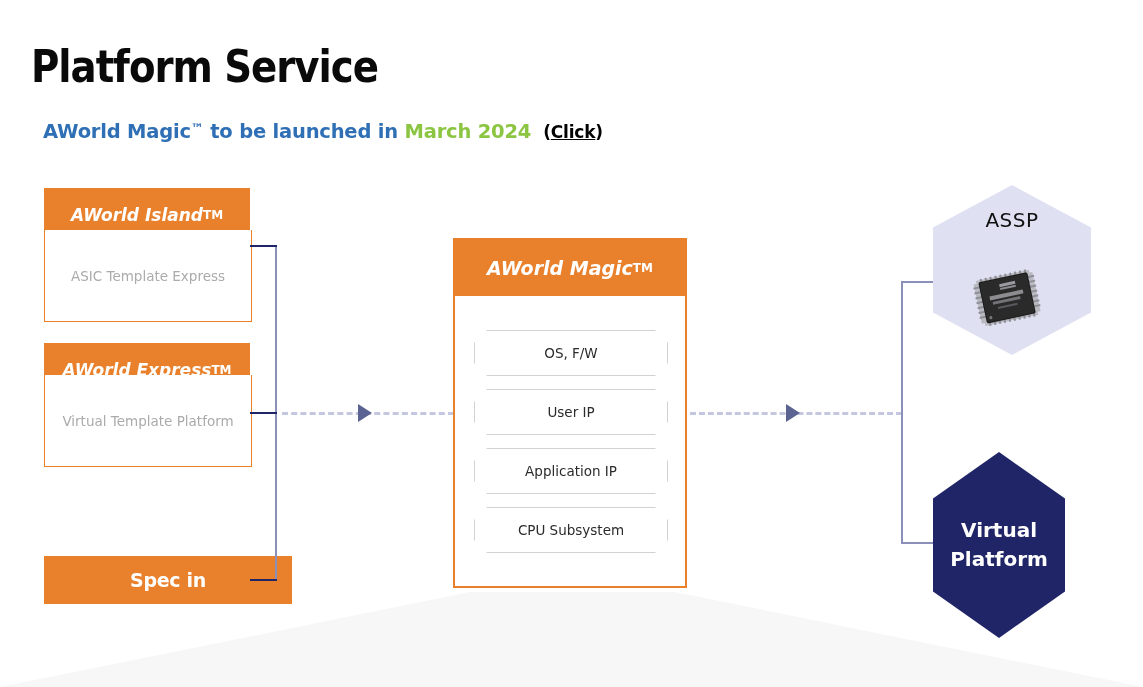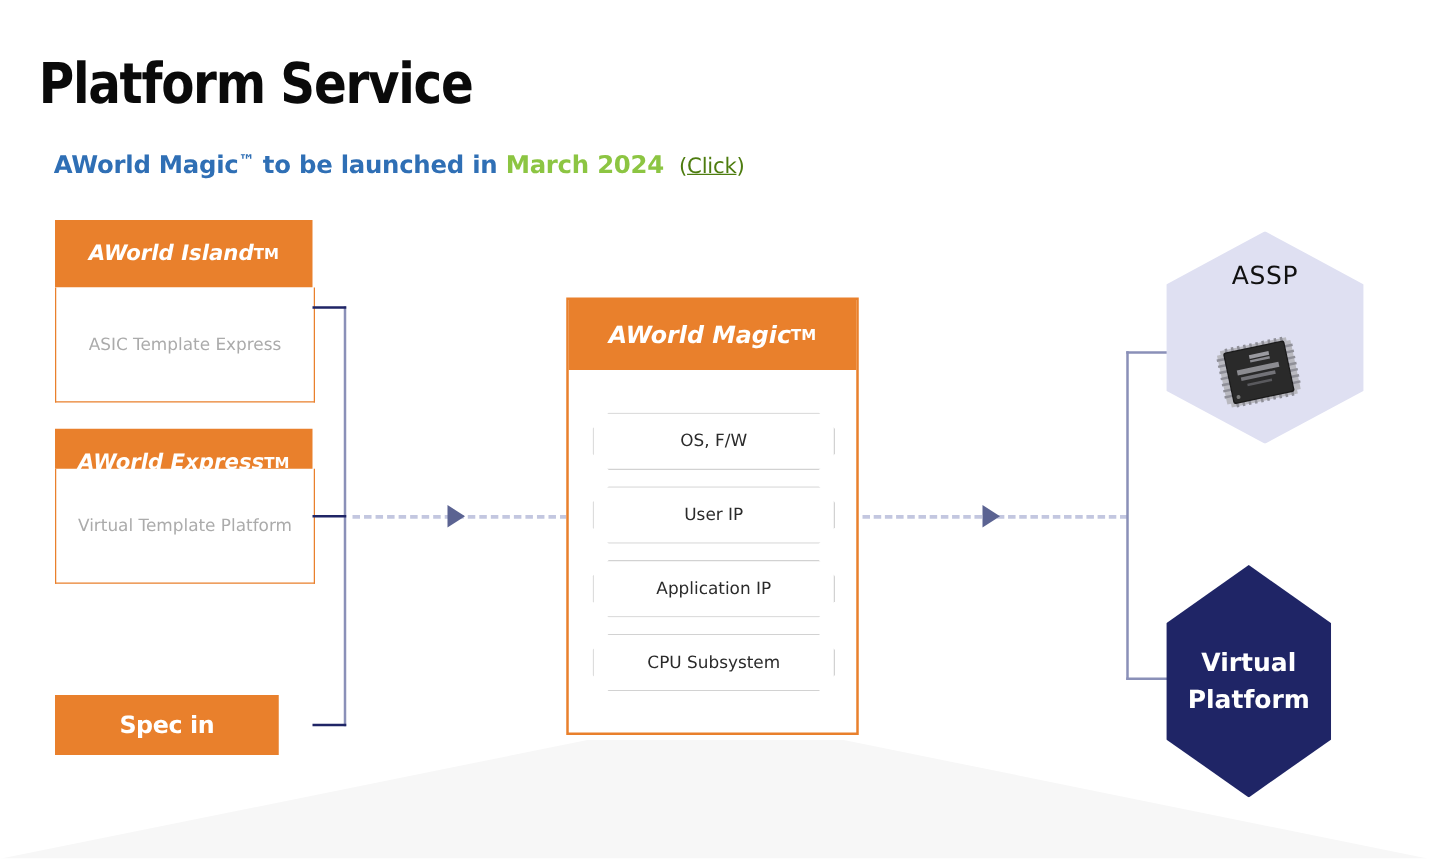--- a/index.html
+++ b/index.html
@@ -48,23 +48,23 @@
     top: 120px;
     font-size: 19.5px;
     font-weight: bold;
     white-space: nowrap;
     letter-spacing: -0.2px;
   }
   .sub-blue   { color: #2f6fb5; }
   .sub-tm     { font-size: 13px; vertical-align: 5px; }
   .sub-green  { color: #8cc542; }
   .sub-link   {
-    color: #4d7c0f;
+    color: #000000;
     font-size: 17px;
-    font-weight: normal;
+    font-weight: bold;
     margin-left: 12px;
     cursor: pointer;
   }
   .sub-link u { text-decoration: underline; }
 
   
   .orange-head {
     position: absolute;
     background: #e9802c;
     color: #ffffff;
@@ -212,37 +212,37 @@
   <svg class="floor" viewBox="0 0 1143 95" preserveAspectRatio="none">
     <polygon points="470,0 675,0 1143,95 0,95" fill="#f7f7f7"></polygon>
   </svg>
 
   <div class="page-title">Platform Service</div>
 
   <div class="subtitle">
     <span class="sub-blue">AWorld Magic</span><span class="sub-blue sub-tm">™</span><span class="sub-blue"> to be launched in </span><span class="sub-green">March 2024</span><span class="sub-link"><span>(</span><u>Click</u><span>)</span></span>
   </div>
 
-  <div class="orange-head" style="left:44px; top:176px; width:206px; height:54px; font-size:17px;">
+  <div class="orange-head" style="left:44px; top:188px; width:206px; height:54px; font-size:17px;">
     <span>AWorld Island </span>
       <span style="font-size:12px; vertical-align:6px; font-style:normal;">TM</span>
   </div>
   <div class="white-body" style="left:44px; top:230px; width:206px; height:91px;">
     <span>ASIC Template Express</span>
   </div>
 
   <div class="orange-head" style="left:44px; top:343px; width:206px; height:54px; font-size:17px;">
     <span>AWorld Express</span>
       <span style="font-size:12px; vertical-align:6px; font-style:normal;">TM</span>
   </div>
   <div class="white-body" style="left:44px; top:375px; width:206px; height:91px;">
     <span>Virtual Template Platform</span>
   </div>
 
-  <div class="solid-orange" style="left:44px; top:556px; width:179px; height:48px;">
+  <div class="solid-orange" style="left:44px; top:556px; width:248px; height:48px;">
     <span>Spec in</span>
   </div>
 
   <div class="conn" style="left:275px; top:245px; width:2px; height:336px;"></div>
   <div class="conn-dark" style="left:250px; top:245px; width:27px; height:2px;"></div>
   <div class="conn-dark" style="left:250px; top:412px; width:27px; height:2px;"></div>
   <div class="conn-dark" style="left:250px; top:579px; width:27px; height:2px;"></div>
 
   <div class="dashed" style="left:282px; top:412px; width:172px;"></div>
   <div class="arrow" style="left:358px; top:404px;"></div>

